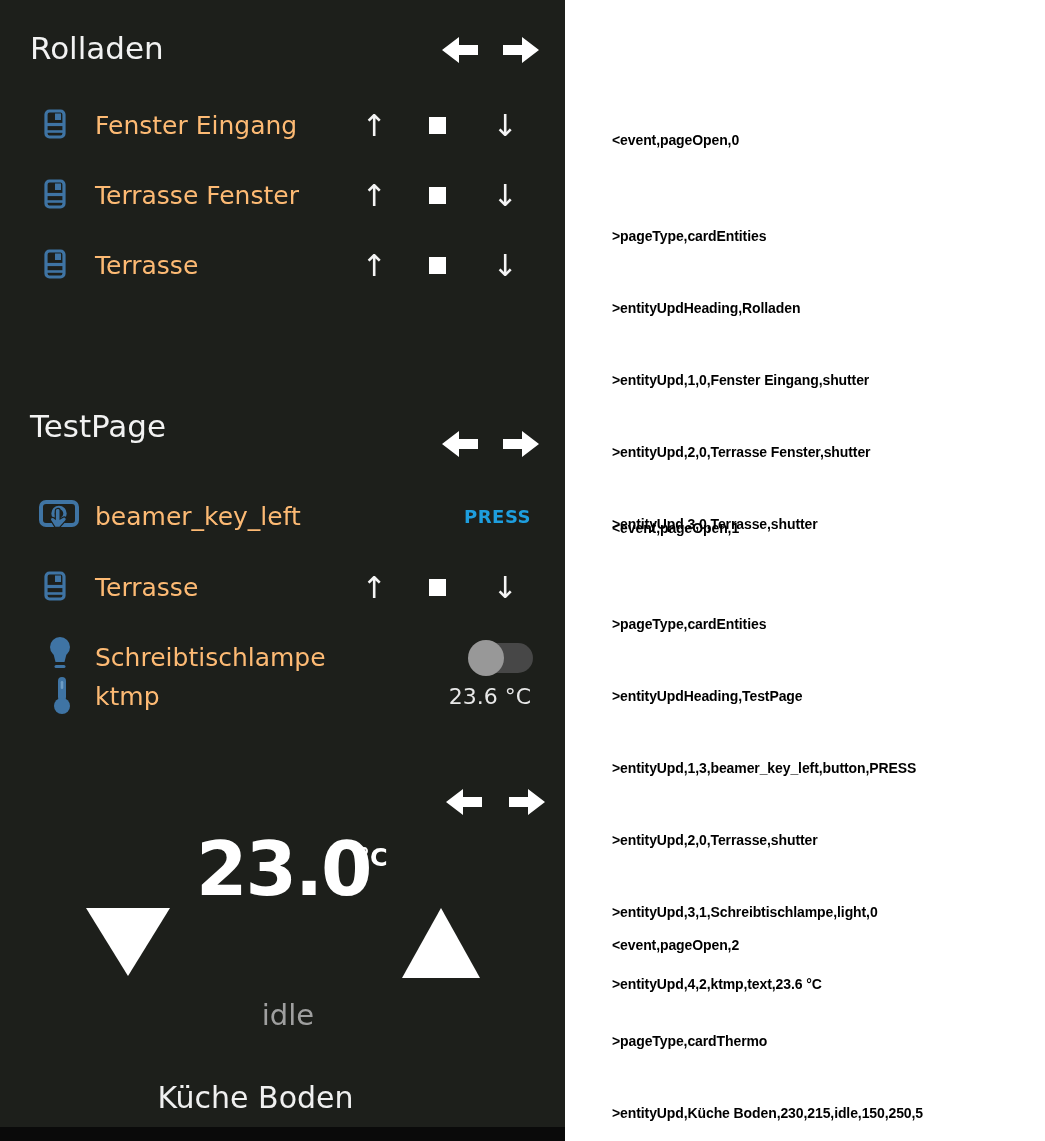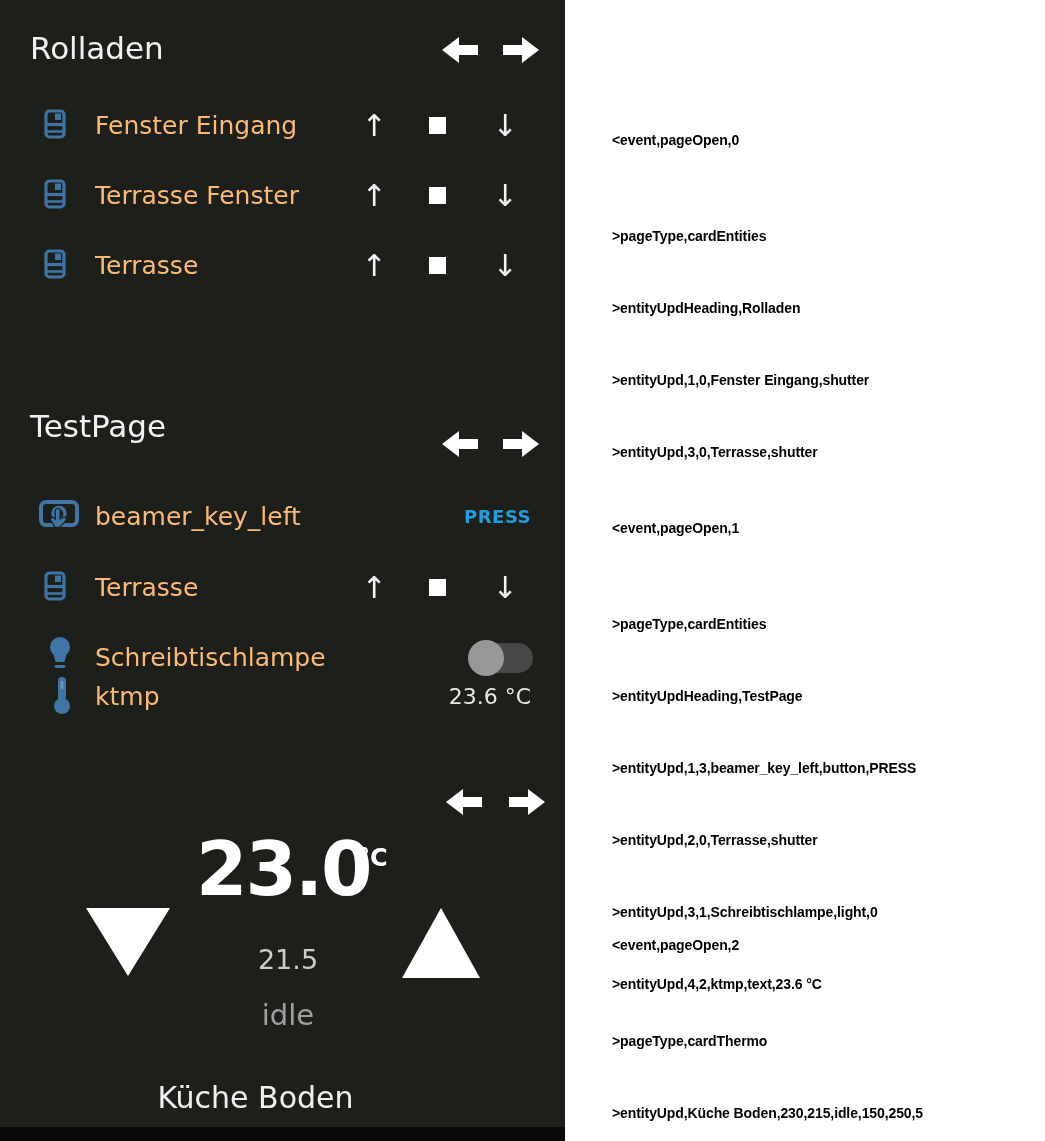--- a/index.html
+++ b/index.html
@@ -189,33 +189,33 @@
       <svg width="84" height="68" viewBox="0 0 84 68">
           <polygon points="0,0 84,0 42,68" fill="#ffffff"></polygon>
         </svg>
     </div>
     <div class="tri" style="left:402px;top:908px;">
       <svg width="78" height="70" viewBox="0 0 78 70">
           <polygon points="39,0 78,70 0,70" fill="#ffffff"></polygon>
         </svg>
     </div>
 
-    <div class="thermo-center thermo-setpoint">21.5</div>
     <div class="thermo-center thermo-state">idle</div>
 
     <div class="room-title">Küche Boden</div>
 
     <div class="bottom-bar"></div>
   </div>
 
   <div class="log-block" style="top:80px;">
     <div class="log-line first">&lt;event,pageOpen,0</div>
     <div class="log-line">&gt;pageType,cardEntities</div>
     <div class="log-line">&gt;entityUpdHeading,Rolladen</div>
     <div class="log-line">&gt;entityUpd,1,0,Fenster Eingang,shutter</div>
+    <div class="log-line">&gt;entityUpd,2,0,Terrasse Fenster,shutter</div>
     <div class="log-line">&gt;entityUpd,3,0,Terrasse,shutter</div>
   </div>
 
   <div class="log-block" style="top:468px;">
     <div class="log-line first">&lt;event,pageOpen,1</div>
     <div class="log-line">&gt;pageType,cardEntities</div>
     <div class="log-line">&gt;entityUpdHeading,TestPage</div>
     <div class="log-line">&gt;entityUpd,1,3,beamer_key_left,button,PRESS</div>
     <div class="log-line">&gt;entityUpd,2,0,Terrasse,shutter</div>
     <div class="log-line">&gt;entityUpd,3,1,Schreibtischlampe,light,0</div>

